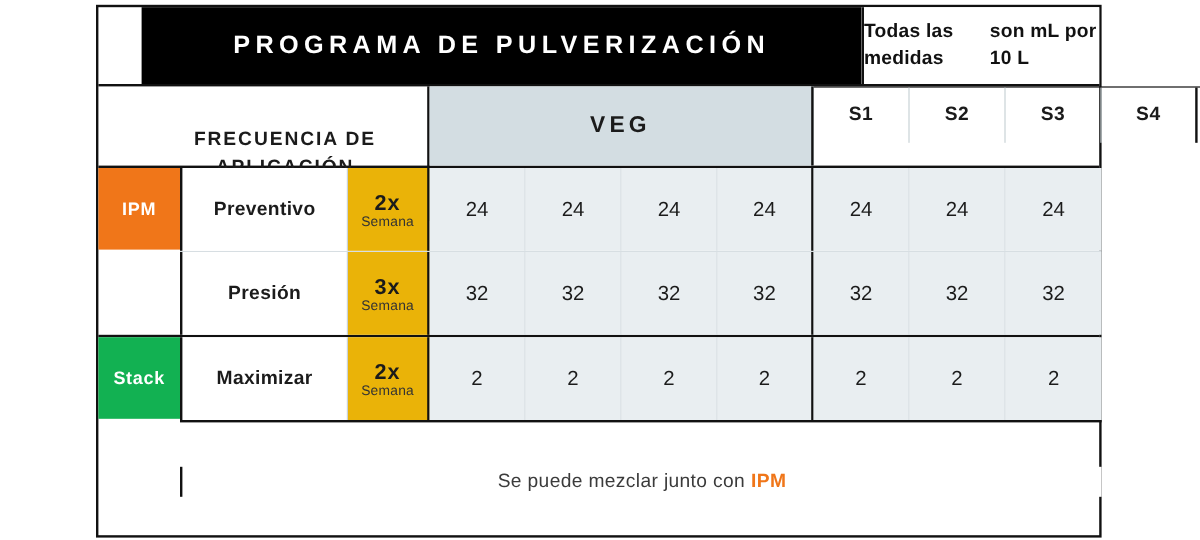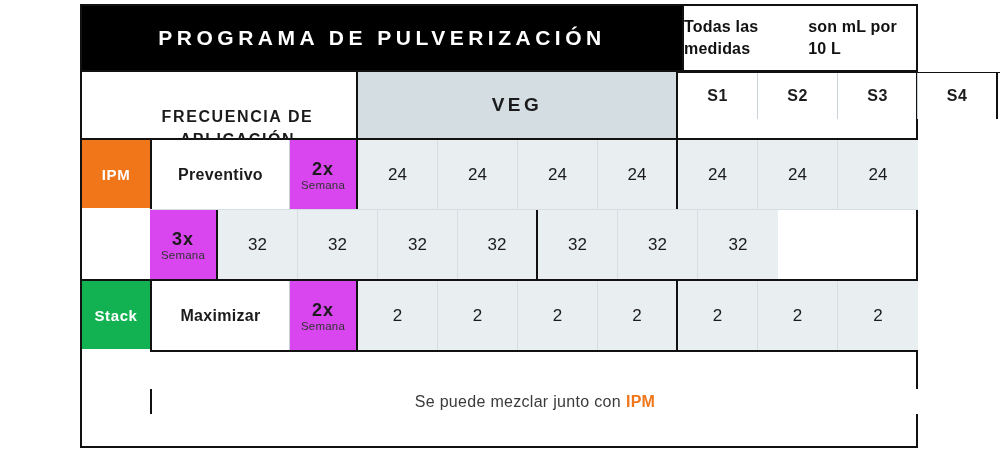--- a/index.html
+++ b/index.html
@@ -20,20 +20,21 @@
     width: 838px;
     height: 444px;
     box-sizing: border-box;
     border: 2px solid #111111;
     background: #ffffff;
   }
   
   .band {
     display: flex;
     height: 64px;
+    padding-left: 36px;
   }
   .band-title {
     flex: 0 0 600px;
     background: #000000;
     color: #ffffff;
     display: flex;
     align-items: center;
     justify-content: center;
     font-size: 21px;
     font-weight: 700;
@@ -164,21 +165,21 @@
     background: #ffffff;
   }
   .freq {
     flex: 0 0 68px;
     display: flex;
     flex-direction: column;
     align-items: center;
     justify-content: center;
     box-sizing: border-box;
     border-right: 2px solid #111111;
-    background: #d946ef;
+    background: #eab308;
   }
   .freq-n {
     font-size: 18px;
     font-weight: 700;
     color: #1b1b1b;
     letter-spacing: 1px;
   }
   .freq-l {
     font-size: 11.5px;
     color: #333333;
@@ -279,20 +280,21 @@
           <div class="val">24</div>
           <div class="val div-major">24</div>
           <div class="val">24</div>
           <div class="val">24</div>
           <div class="val">24</div>
         </div>
 
         <div class="row-sep"></div>
 
         <div class="row">
+          <div class="name">Presión</div>
           <div class="freq">
             <span class="freq-n">3x</span>
             <span class="freq-l">Semana</span>
           </div>
           <div class="val">32</div>
           <div class="val">32</div>
           <div class="val">32</div>
           <div class="val div-major">32</div>
           <div class="val">32</div>
           <div class="val">32</div>

